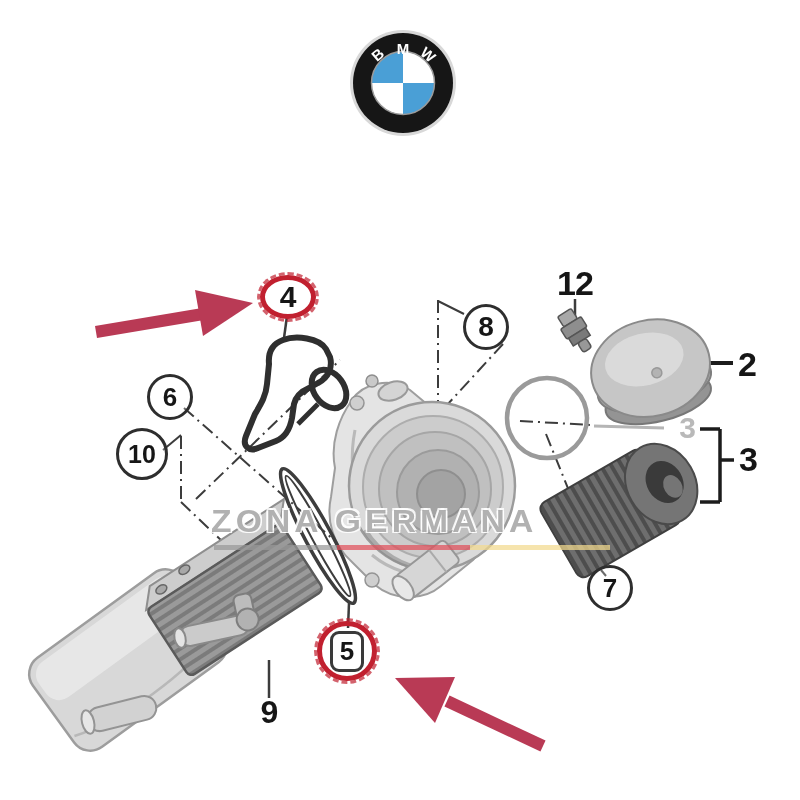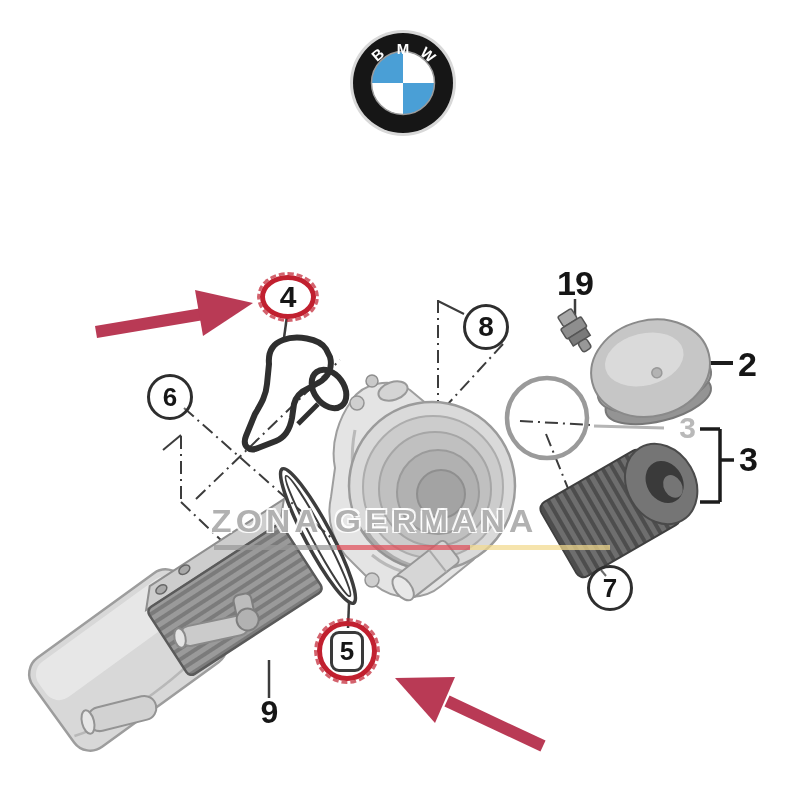--- a/index.html
+++ b/index.html
@@ -200,26 +200,27 @@
   <div class="watermark">ZONA GERMANA</div>
   <div class="underline">
     <span class="u1"></span>
     <span class="u2"></span>
     <span class="u3"></span>
   </div>
 
   <div class="callout plain" style="left:747px;top:364px;">2</div>
   <div class="callout plain" style="left:748px;top:459px;">3</div>
   <div class="callout plain" style="left:269px;top:712px;font-size:32px;">9</div>
-  <div class="callout plain" style="left:575px;top:283px;">19</div>
+  <div class="callout plain" style="left:575px;top:283px;">12</div>
   <div class="callout plain grayed" style="left:687px;top:428px;">3</div>
 
   <div class="callout circled d40" style="left:170px;top:397px;">6</div>
   <div class="callout circled d40" style="left:610px;top:588px;">7</div>
   <div class="callout circled d40" style="left:486px;top:327px;font-size:28px;">8</div>
+  <div class="callout circled d46" style="left:142px;top:454px;font-size:25px;">10</div>
 
   <div class="red-ring ring-4">
     <span>4</span>
   </div>
   <div class="red-ring ring-5">
     <span class="inner-box">5</span>
   </div>
 
 </div>
 

